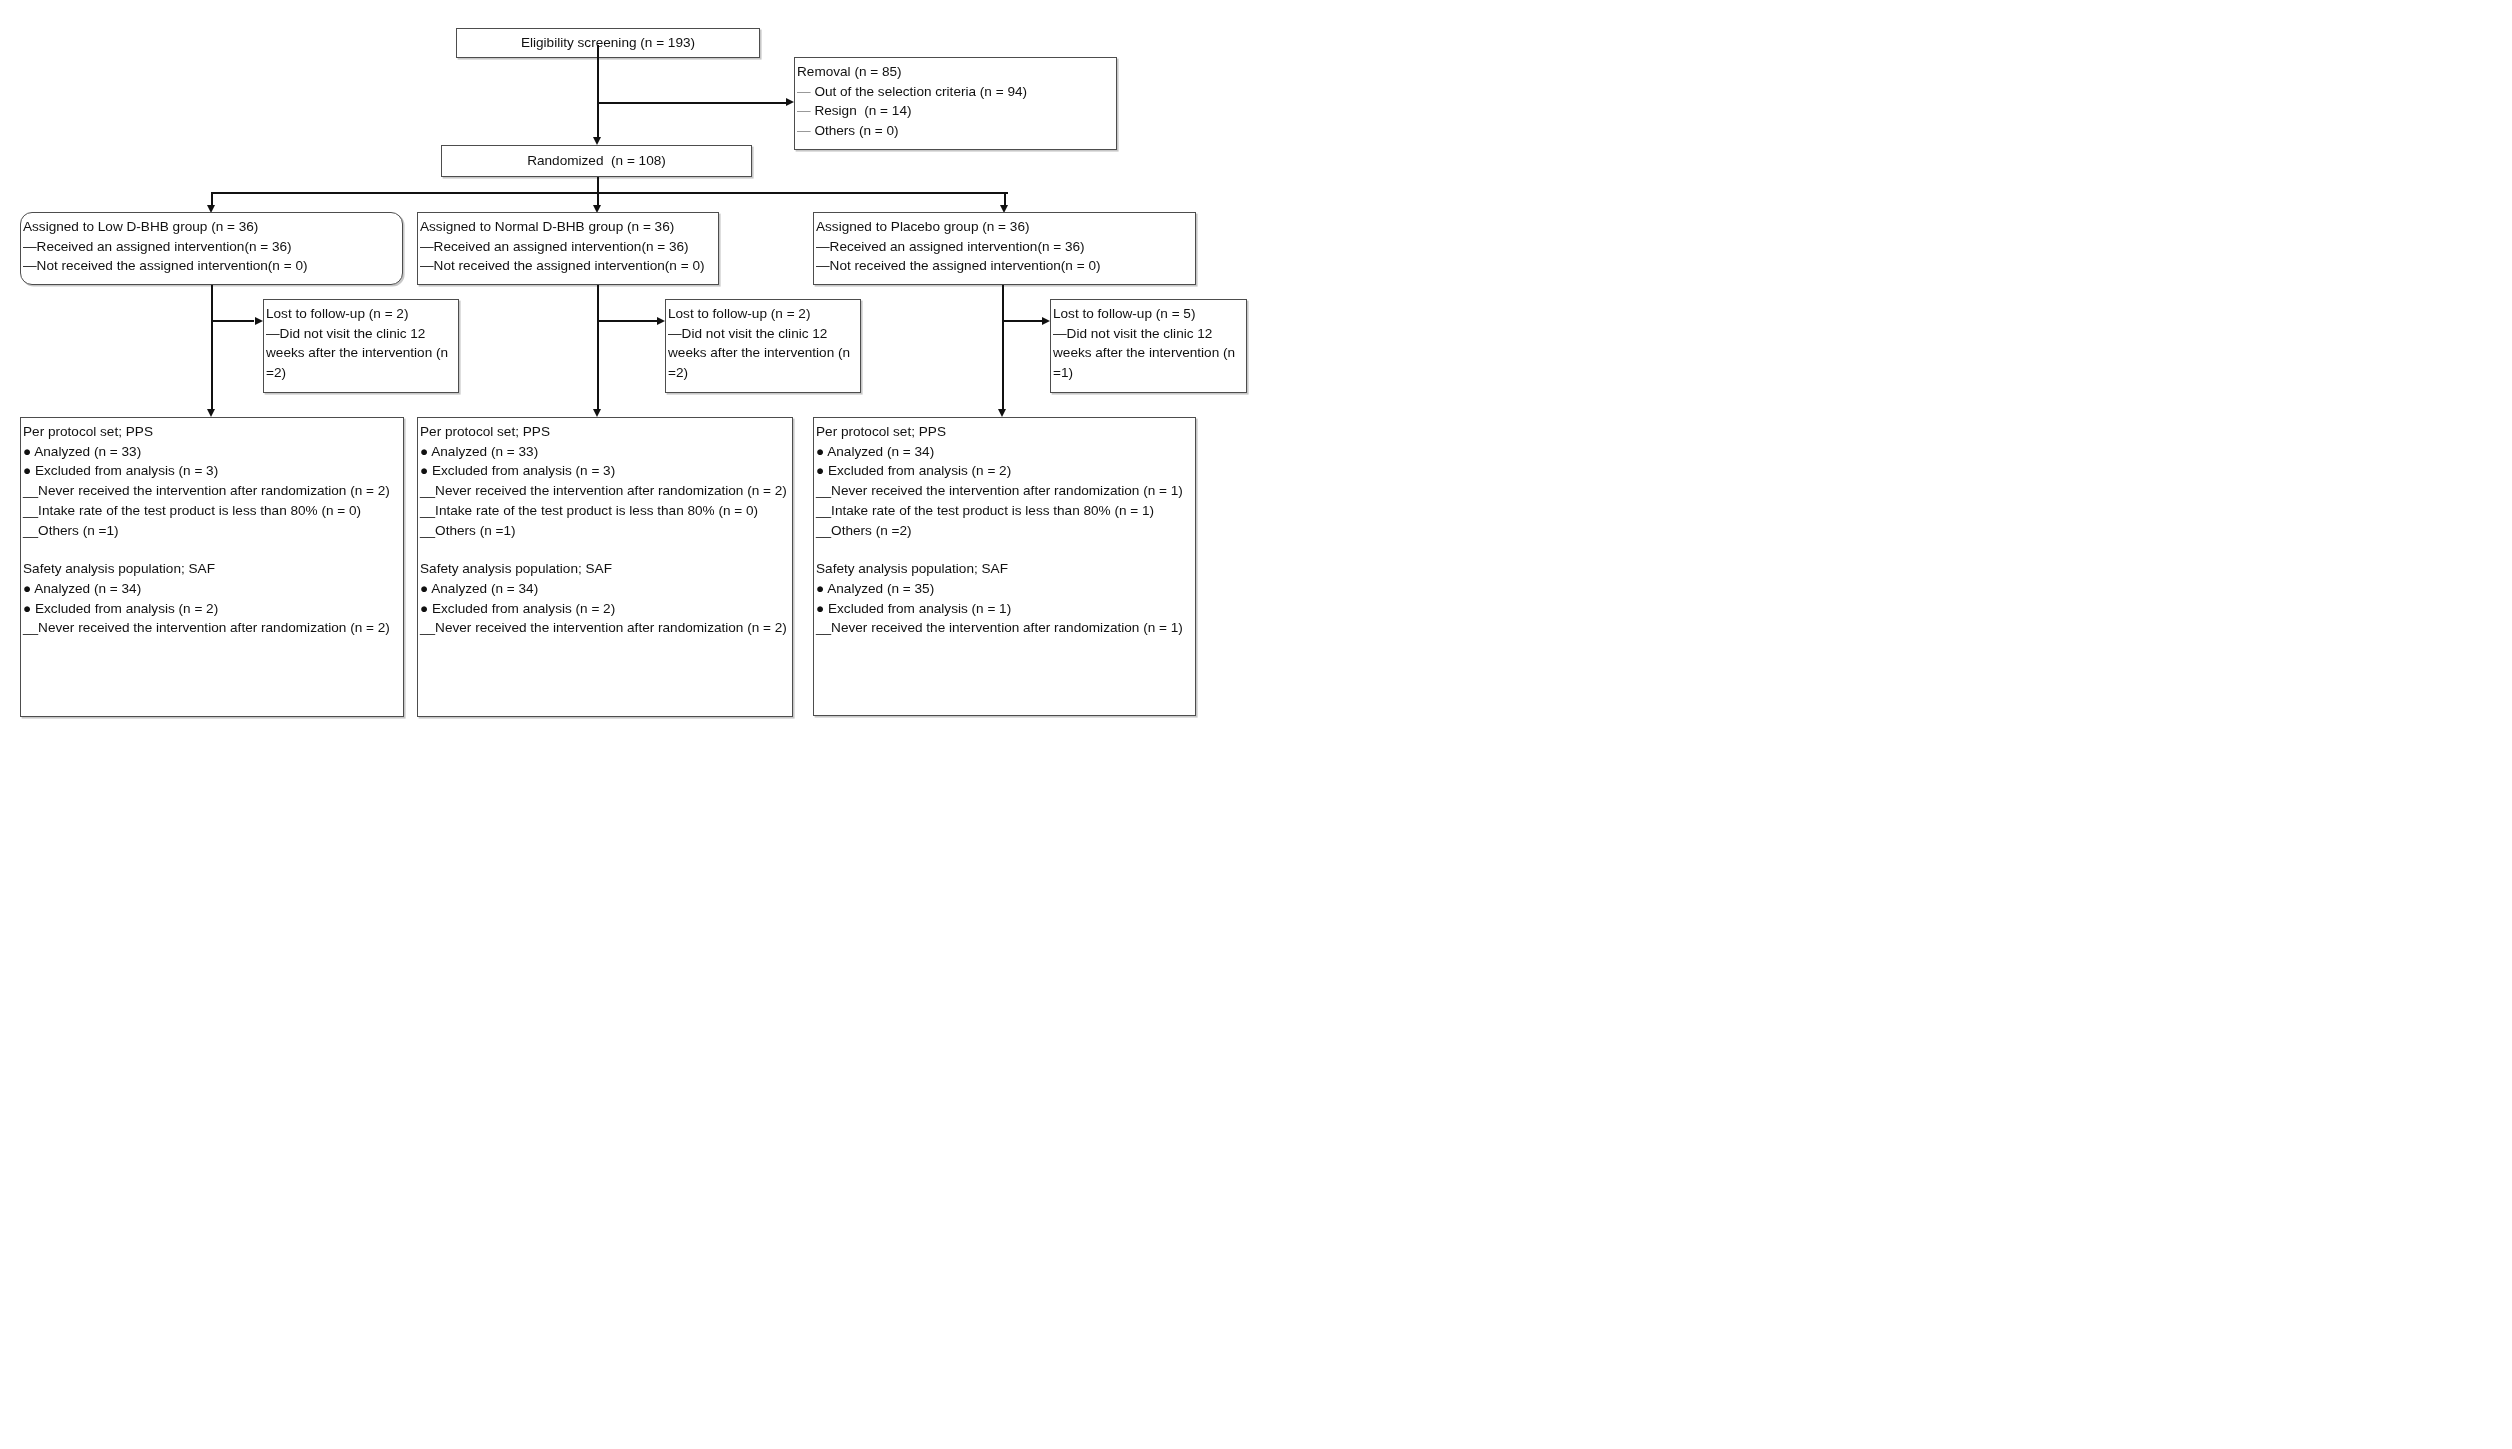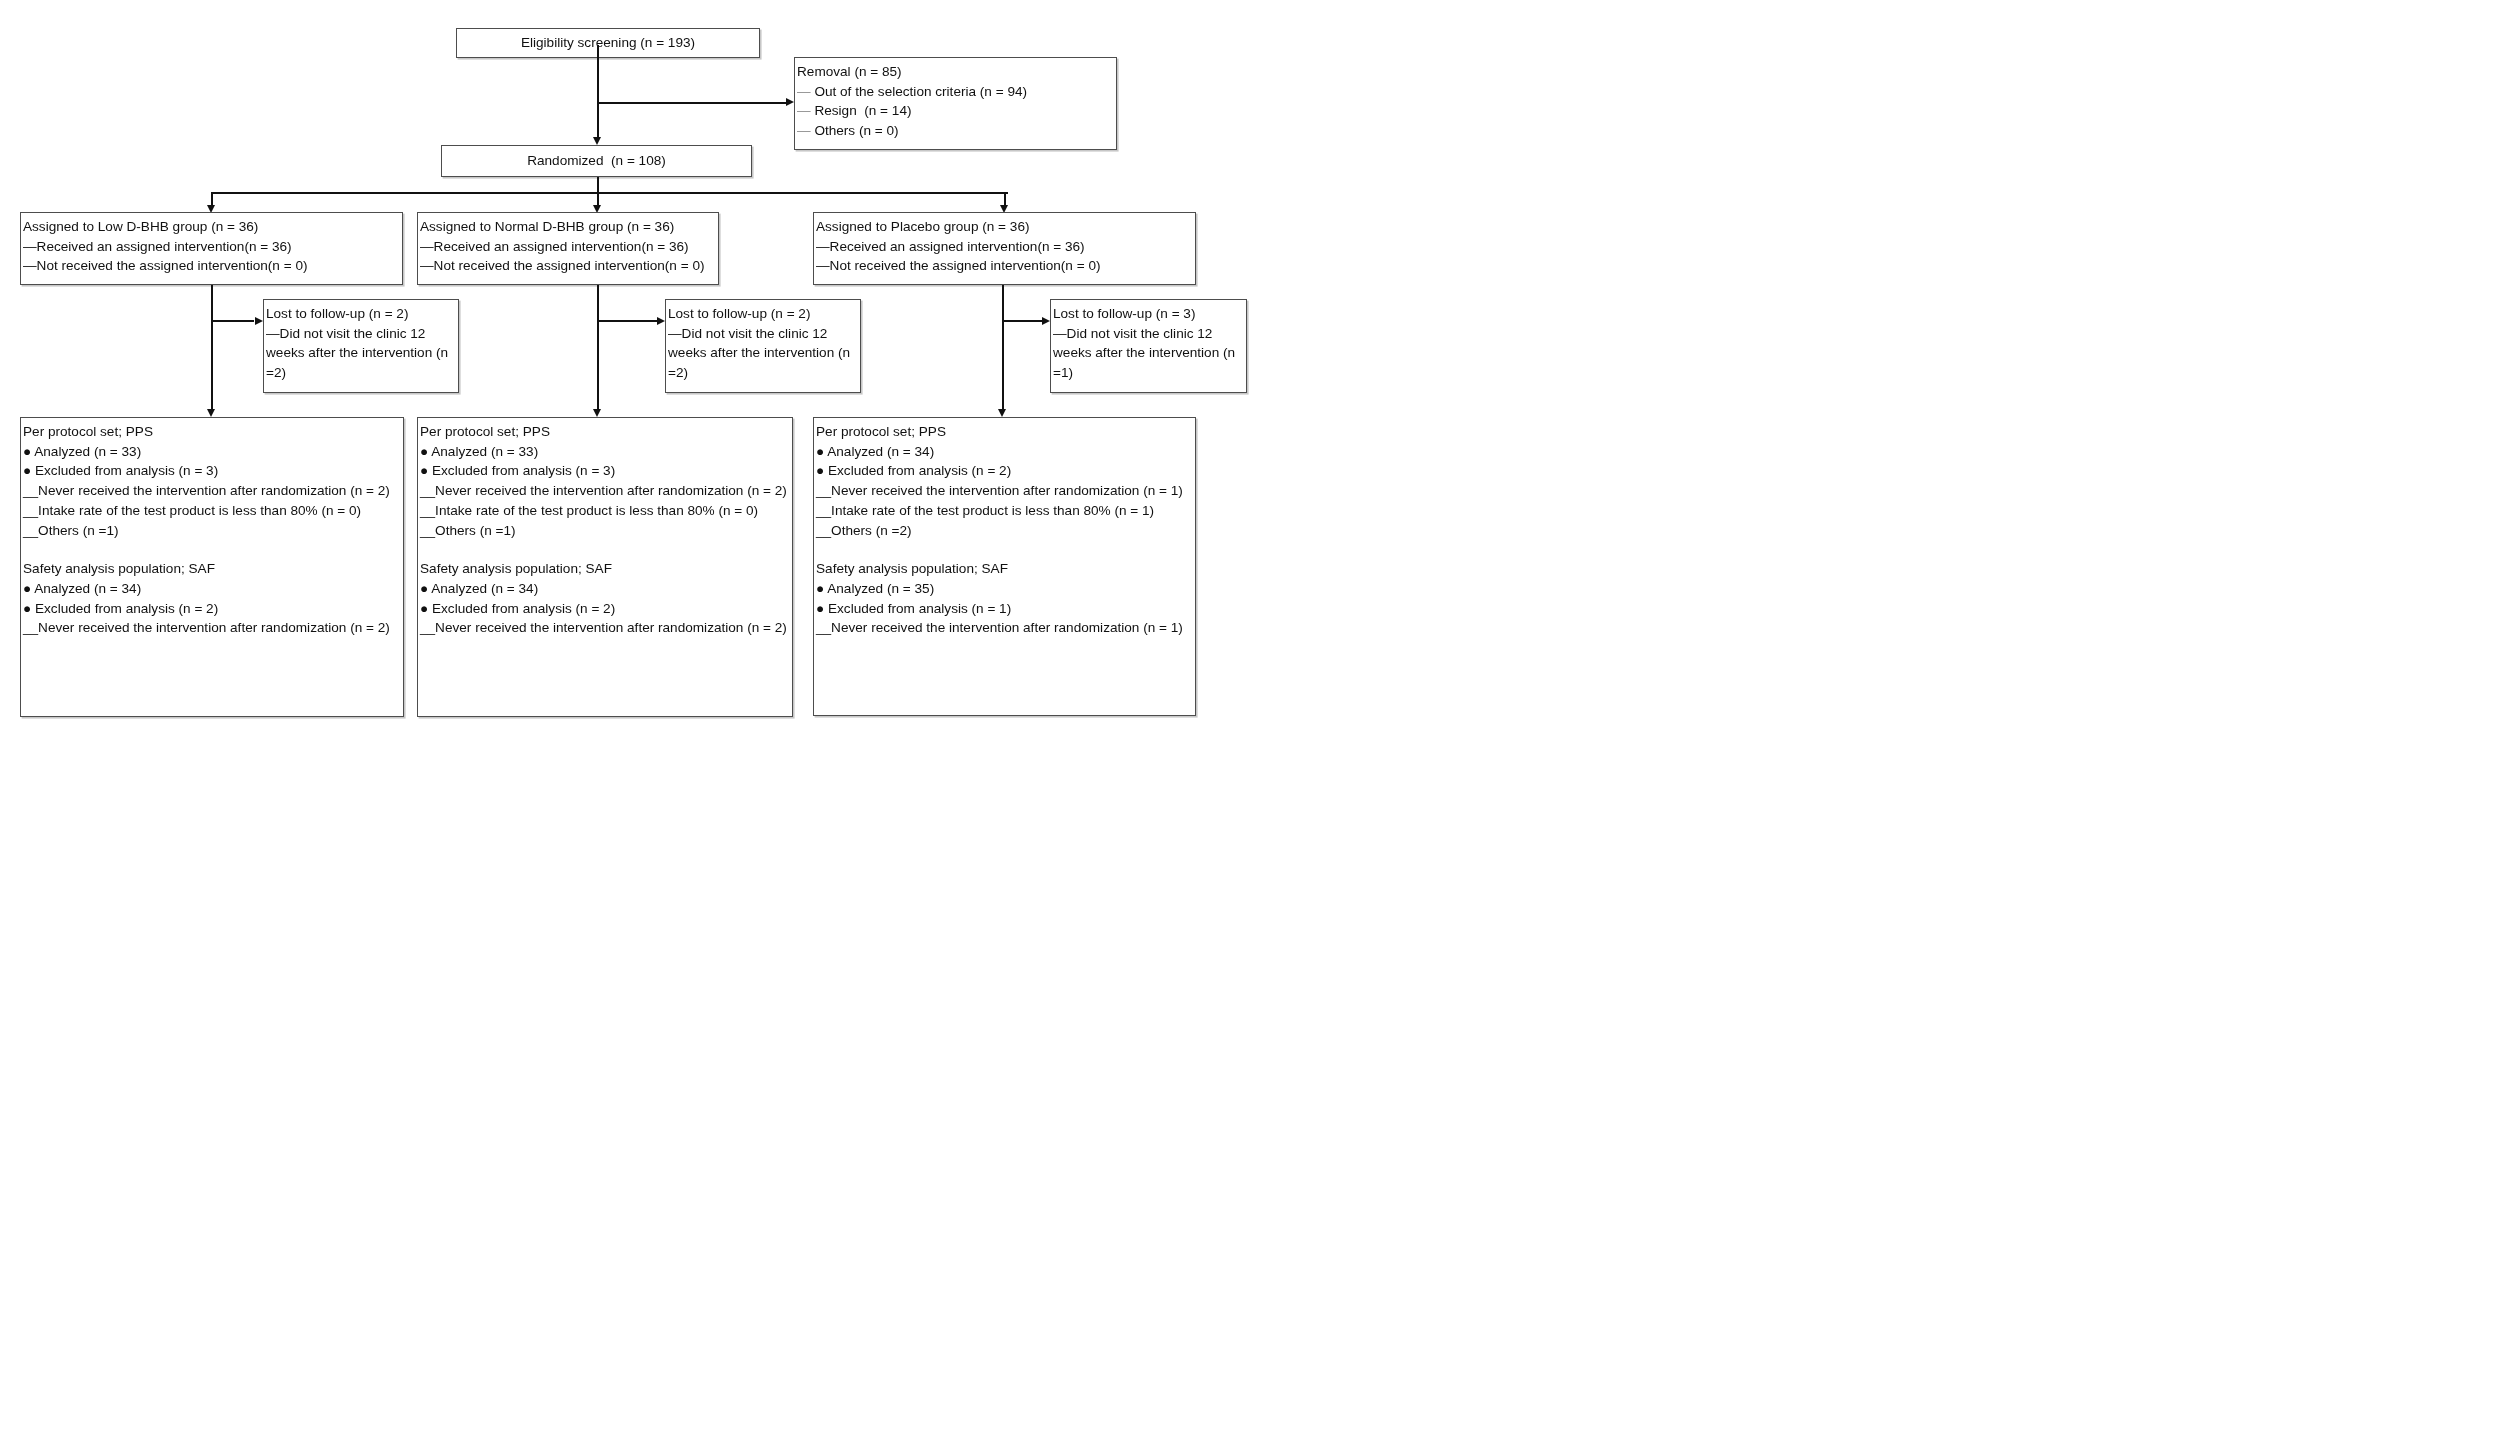--- a/index.html
+++ b/index.html
@@ -56,21 +56,21 @@
 
   <div class="vline" style="left:597px;top:177px;width:2.4px;height:17px;"></div>
   <div class="hline" style="left:211px;top:192px;width:797px;height:2.4px;"></div>
   <div class="vline" style="left:211px;top:192px;width:2.4px;height:13.6px;"></div>
   <div class="arr down" style="left:207px;top:205px;"></div>
   <div class="vline" style="left:597px;top:194px;width:2.4px;height:12px;"></div>
   <div class="arr down" style="left:593px;top:205px;"></div>
   <div class="vline" style="left:1004px;top:192px;width:2.4px;height:13.6px;"></div>
   <div class="arr down" style="left:1000px;top:205px;"></div>
 
-  <div class="box pad" style="left:20px;top:212px;width:383px;height:73px;">
+  <div class="box pad" style="left:20px;top:212px;width:383px;height:73px;border-radius:12px;">
     <div class="t">Assigned to Low D-BHB group (n = 36)</div>
     <div class="t">—Received an assigned intervention(n = 36)</div>
     <div class="t">—Not received the assigned intervention(n = 0)</div>
   </div>
 
   <div class="vline" style="left:211px;top:285px;width:2.4px;height:125px;"></div>
   <div class="arr down" style="left:207px;top:409px;"></div>
   <div class="hline" style="left:211px;top:320px;width:43px;height:2.4px;"></div>
   <div class="arr right" style="left:255px;top:317px;"></div>
 
@@ -128,21 +128,21 @@
     <div class="t">—Received an assigned intervention(n = 36)</div>
     <div class="t">—Not received the assigned intervention(n = 0)</div>
   </div>
 
   <div class="vline" style="left:1002px;top:285px;width:2.4px;height:125px;"></div>
   <div class="arr down" style="left:998px;top:409px;"></div>
   <div class="hline" style="left:1003px;top:320px;width:39px;height:2.4px;"></div>
   <div class="arr right" style="left:1042px;top:317px;"></div>
 
   <div class="box pad" style="left:1050px;top:299px;width:197px;height:94px;">
-    <div class="t">Lost to follow-up (n = 3)</div>
+    <div class="t">Lost to follow-up (n = 5)</div>
     <div class="t">—Did not visit the clinic 12 weeks after the intervention (n =1)</div>
   </div>
 
   <div class="box pad" style="left:813px;top:417px;width:383px;height:299px;">
     <div class="t">Per protocol set; PPS</div>
     <div class="t">● Analyzed (n = 34)</div>
     <div class="t">● Excluded from analysis (n = 2)</div>
     <div class="t">__Never received the intervention after randomization (n = 1)</div>
     <div class="t">__Intake rate of the test product is less than 80% (n = 1)</div>
     <div class="t">__Others (n =2)</div>

